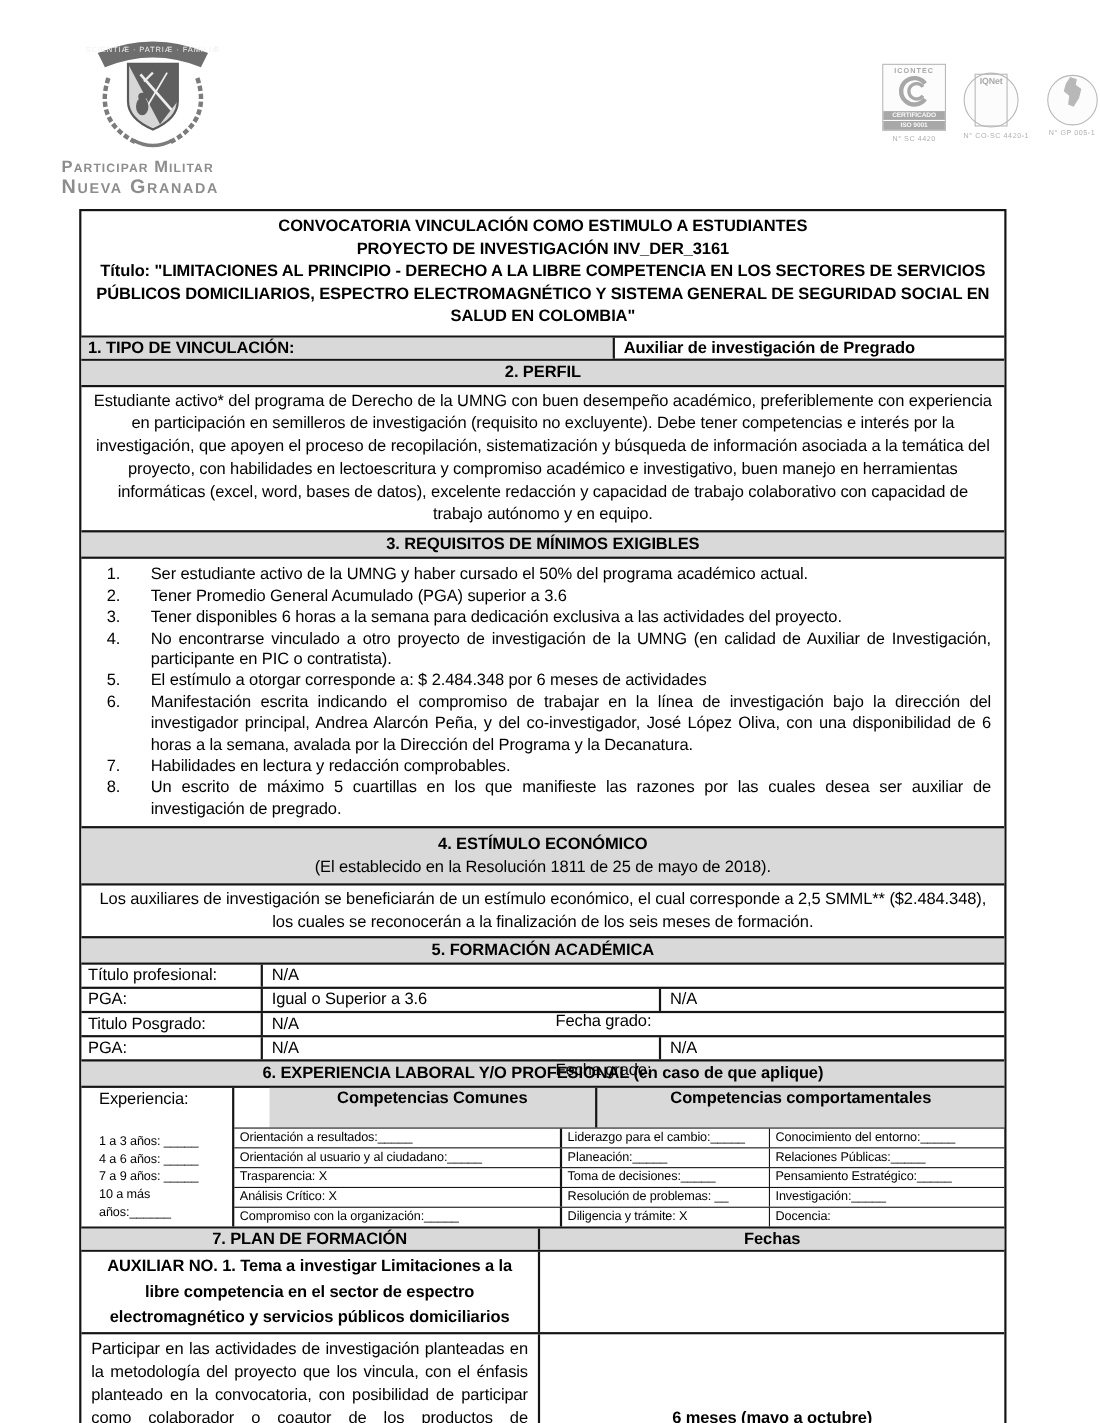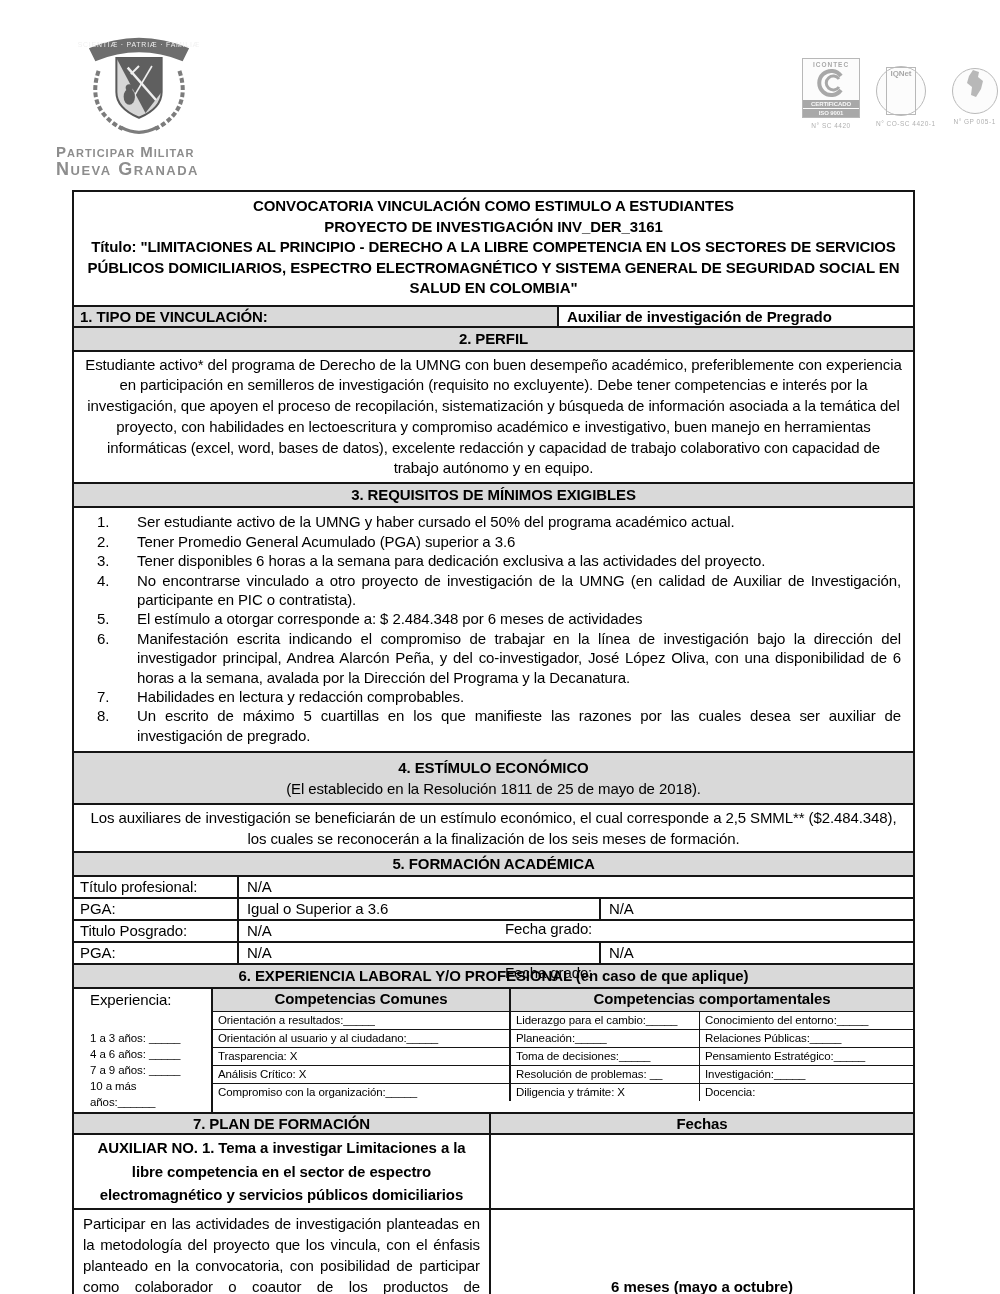--- a/index.html
+++ b/index.html
@@ -59,21 +59,21 @@
   .fl { width:163px; padding:0 6px; }
   .fv { flex:1; border-left:2px solid #151515; padding:0 8px; }
   .fg { width:102px; border-left:2px solid #151515; padding:0 6px;margin-top:20px; }
   .fv2 { width:314px; border-left:2px solid #151515; padding:0 8px; }
 
   .exp-wrap { display:flex; }
   .exp-left { width:137px; padding:2px 16px; }
   .exp-label { font-size:15px; }
   .exp-years { font-size:11.5px; line-height:16px; margin-top:22px; }
   .exp-right { flex:1; border-left:2px solid #151515; display:flex; flex-direction:column; }
-  .exp-head { display:flex; height:22px; line-height:20px; }
+  .exp-head { display:flex; height:36px; line-height:20px;padding-left:32px; }
   .eh1 { width:296px; background:#d9d9d9; font-weight:bold; text-align:center; }
   .eh2 { flex:1; border-left:2px solid #151515; background:#d9d9d9; font-weight:bold; text-align:center; }
   .exp-row { display:flex; border-top:1.5px solid #151515; height:18px; font-size:11.5px; line-height:14.5px; }
   .ec1 { width:296px; padding:1px 5px; }
   .ec2 { width:190px; border-left:2px solid #151515; padding:1px 5px; }
   .ec3 { flex:1; border-left:1.5px solid #151515; padding:1px 5px; }
 
   .ph1 { width:415px; background:#d9d9d9; font-weight:bold; text-align:center; padding:1px 4px; }
   .ph2 { flex:1; border-left:2px solid #151515; background:#d9d9d9; font-weight:bold; text-align:center; padding:1px 4px; }
 

